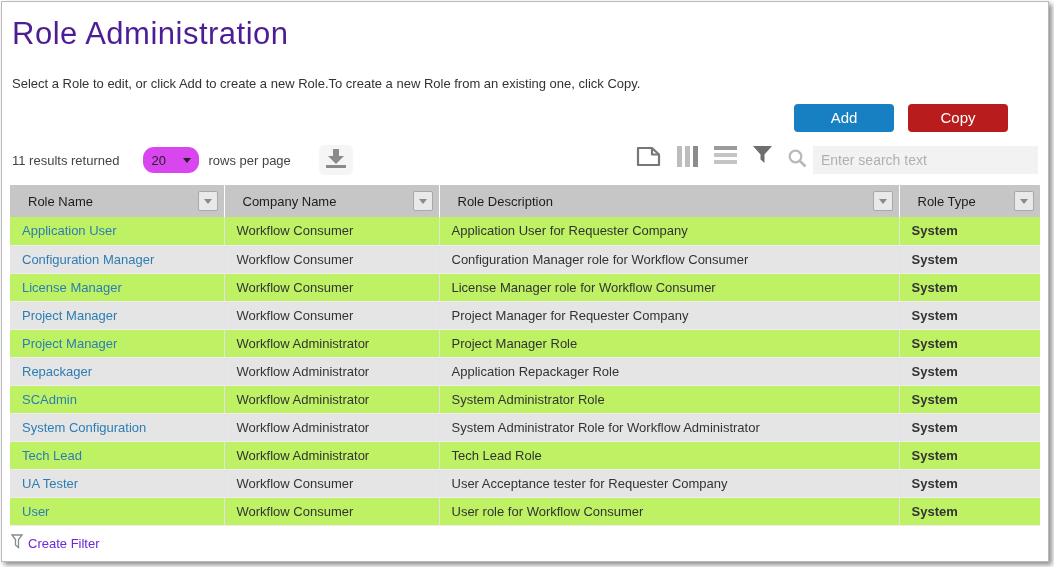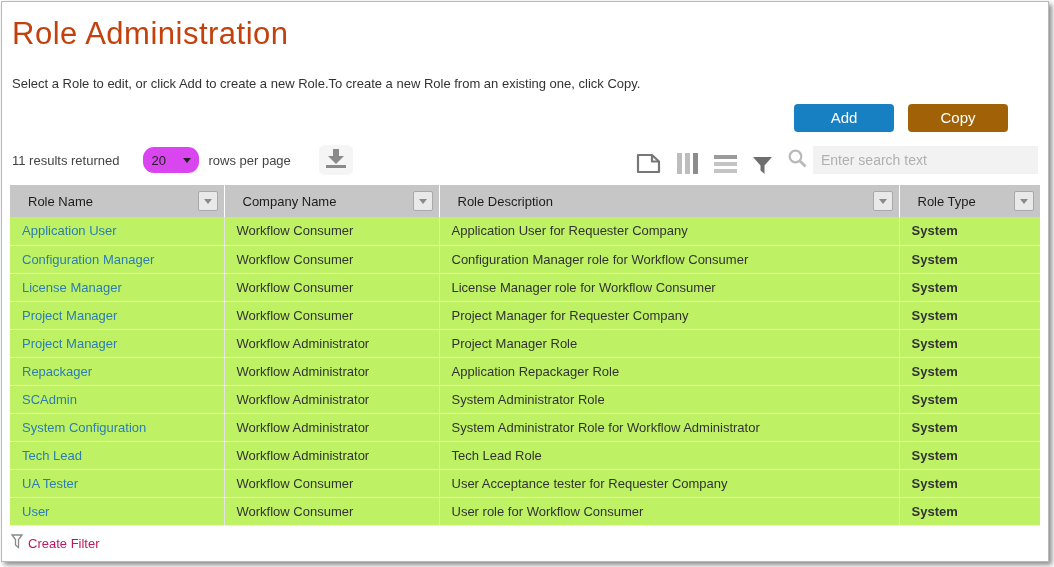--- a/index.html
+++ b/index.html
@@ -14,21 +14,21 @@
     width: 1048px; height: 561px;
     margin: 1px 0 0 1px;
     border: 1px solid #b9b9b9;
     background: #ffffff;
     box-shadow: 3px 3px 5px rgba(0,0,0,0.45);
   }
   .page-header { padding: 14px 10px 0 10px; }
   .page-title {
     font-size: 31px;
     font-weight: 300;
-    color: #c2410c;
+    color: #4c1d95;
     letter-spacing: 0.5px;
   }
   .page-subtitle {
     margin-top: 24px;
     font-size: 13px;
     color: #333333;
   }
   .actions-row {
     display: flex;
     justify-content: flex-end;
@@ -41,21 +41,21 @@
     border: none;
     border-radius: 4px;
     color: #ffffff;
     font-size: 15px;
     font-family: "Liberation Sans", sans-serif;
     cursor: pointer;
     line-height: 28px;
     text-align: center;
   }
   .btn-add { background: #1780c2; }
-  .btn-copy { background: #a16207; }
+  .btn-copy { background: #b91c1c; }
   .toolbar {
     display: flex;
     align-items: center;
     margin-top: 12px;
     padding: 0 10px;
     height: 32px;
   }
   .results-text { font-size: 13px; color: #444444; }
   .rows-select {
     display: flex;
@@ -83,21 +83,21 @@
     background: #f5f5f5;
     border-radius: 6px;
     display: flex;
     align-items: center;
     justify-content: center;
     cursor: pointer;
   }
   .toolbar-right {
     margin-left: auto;
     display: flex;
-    align-items: flex-end;
+    align-items: flex-start;
   }
   .tool-icon {
     margin-right: 16px;
     display: flex;
     align-items: center;
     cursor: pointer;
   }
   .search-box {
     display: flex;
     align-items: center;
@@ -150,36 +150,36 @@
     border-right: 4px solid transparent;
     border-top: 5px solid #8a8a8a;
   }
   td {
     height: 28px;
     font-size: 13px;
     color: #333333;
     padding-left: 12px;
     border-right: 1px solid #e3e3e3;
     border-bottom: 1px solid #ededed;
-    background: #bef264;
+    background: #e5e5e5;
     white-space: nowrap;
     overflow: hidden;
   }
   td:last-child { border-right: none; font-weight: bold; }
   tr.alt td { background: #bef264; }
   .role-link { color: #2d7db3; text-decoration: none; cursor: pointer; }
   .grid-footer {
     display: flex;
     align-items: center;
     gap: 5px;
     margin: 8px 0 0 9px;
   }
   .create-filter-link {
     font-size: 13px;
-    color: #be185d;
+    color: #6d28d9;
     text-decoration: none;
     cursor: pointer;
   }
 </style>
 </head>
 <body>
 
 <div class="panel">
 
   <div class="page-header">

